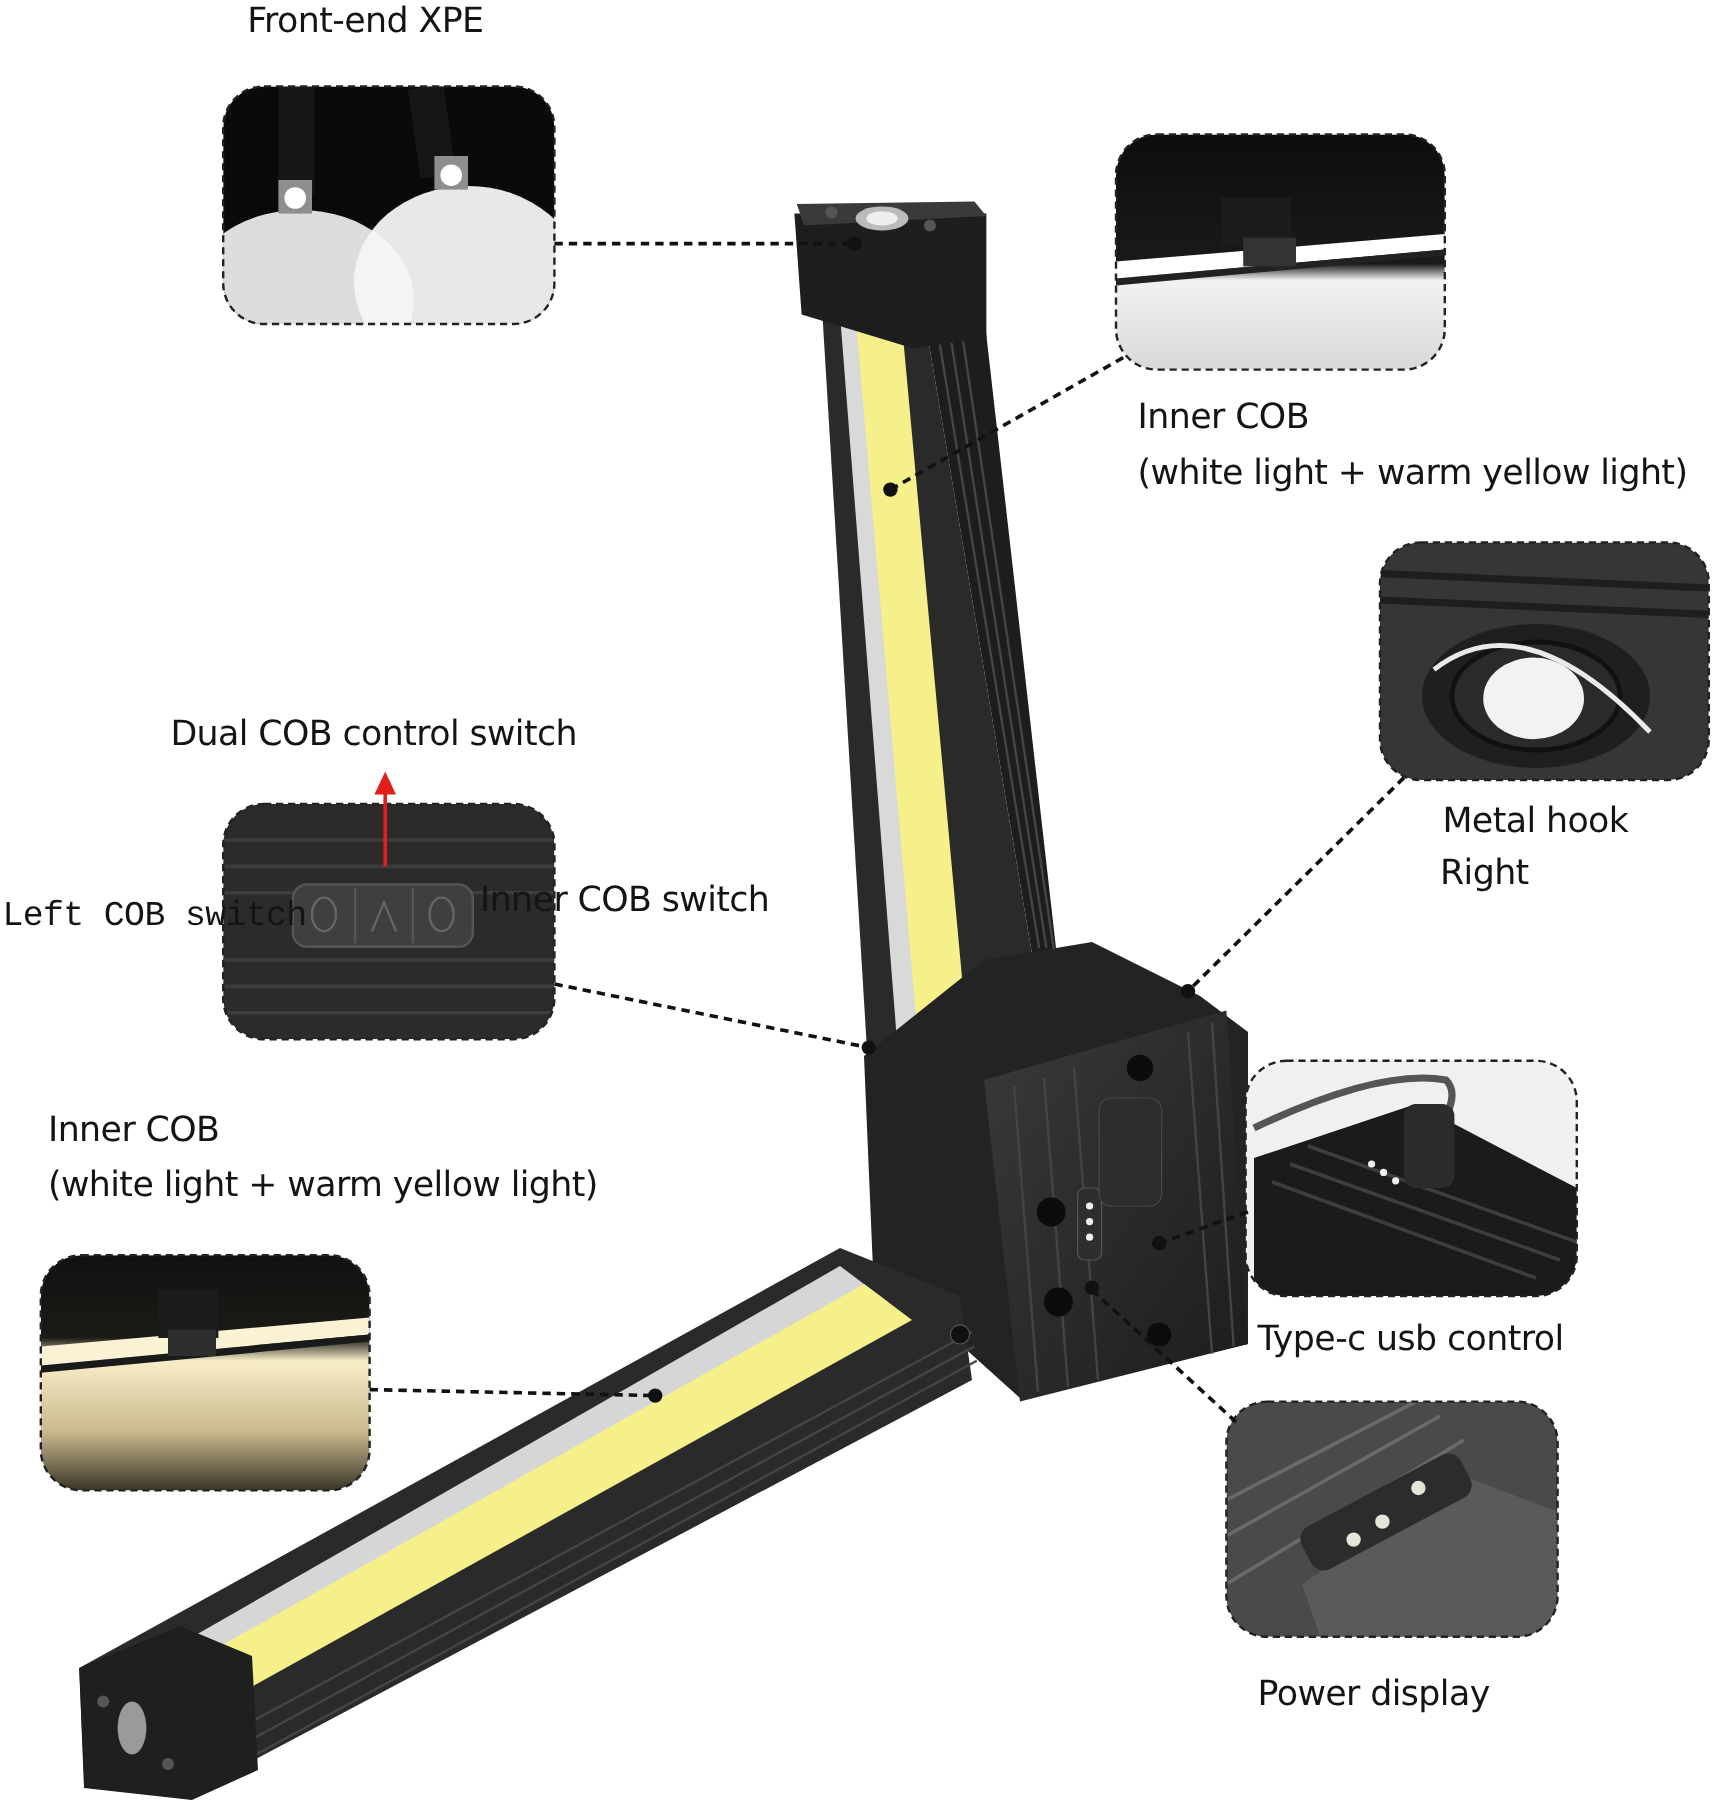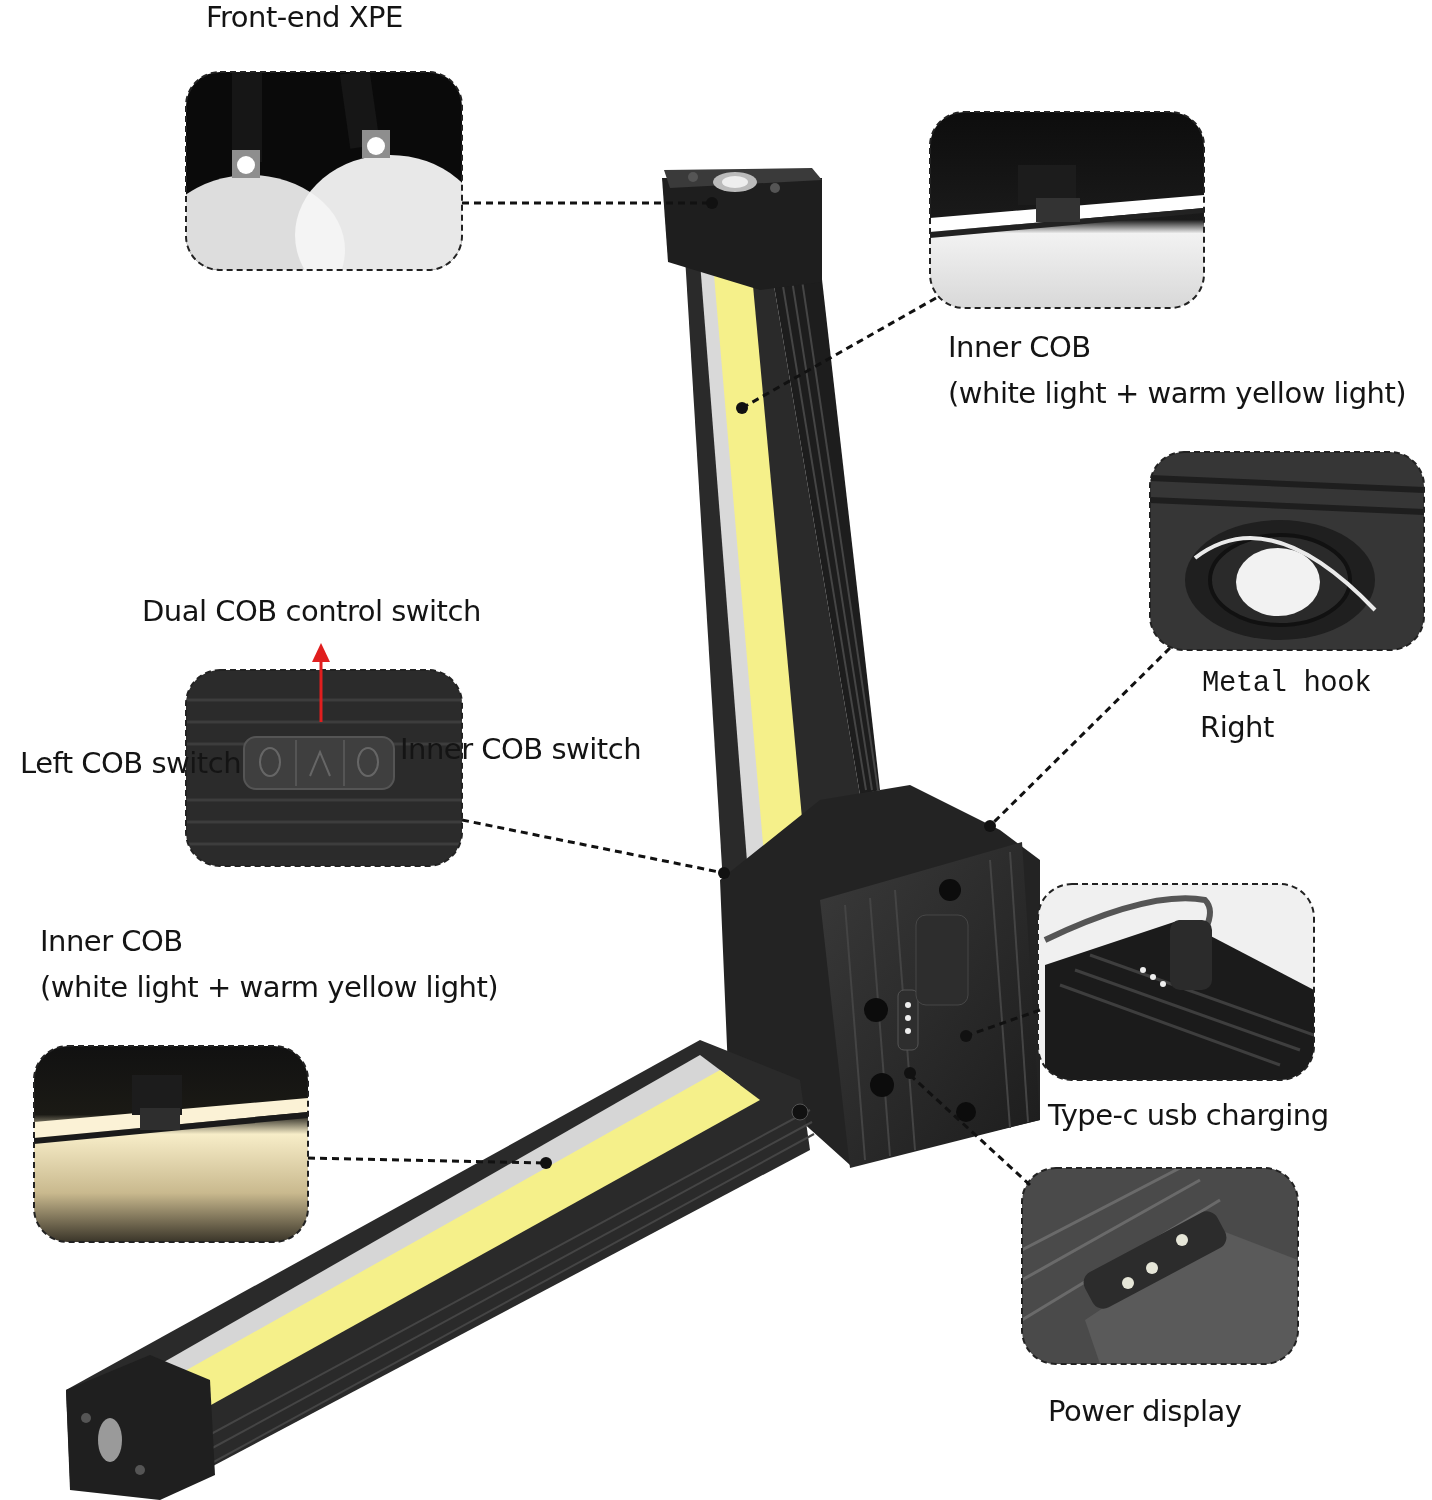--- a/index.html
+++ b/index.html
@@ -235,23 +235,23 @@
     <polygon points="312,662 321,643 330,662" fill="#e01e1e"></polygon>
   </g>
 </svg>
 
 <div class="label" style="left:206px; top:-4px;">Front-end XPE</div>
 
 <div class="label" style="left:948px; top:326px;">Inner COB</div>
 <div class="label" style="left:948px; top:372px;">(white light + warm yellow light)</div>
 
 <div class="label" style="left:142px; top:590px;">Dual COB control switch</div>
-<div class="label" style="left:20px; top:742px;">Left COB switch</div>
+<div class="label" style="left:2px; top:742px;font-family:Liberation Mono, monospace;">Left COB switch</div>
 <div class="label" style="left:400px; top:728px;">Inner COB switch</div>
 
-<div class="label" style="left:1202px; top:662px;font-family:Liberation Mono, monospace;">Metal hook</div>
+<div class="label" style="left:1202px; top:662px;">Metal hook</div>
 <div class="label" style="left:1200px; top:706px;">Right</div>
 
 <div class="label" style="left:40px; top:920px;">Inner COB</div>
 <div class="label" style="left:40px; top:966px;">(white light + warm yellow light)</div>
 
-<div class="label" style="left:1048px; top:1094px;">Type-c usb charging</div>
+<div class="label" style="left:1048px; top:1094px;">Type-c usb control</div>
 <div class="label" style="left:1048px; top:1390px;">Power display</div>
 
 </body></html>

